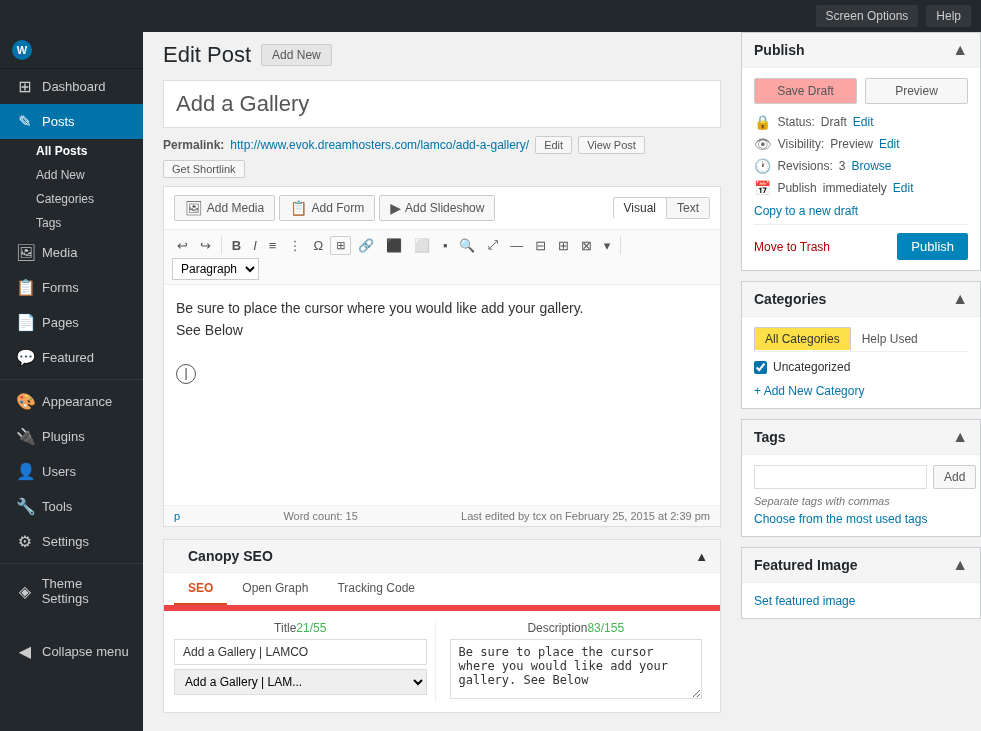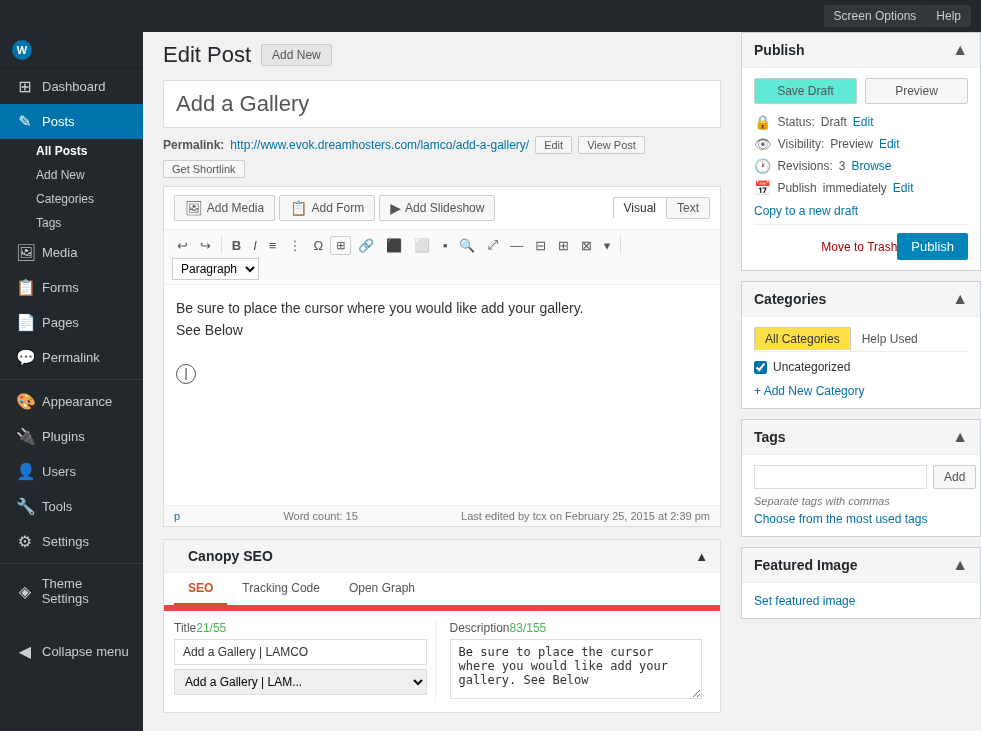--- a/index.html
+++ b/index.html
@@ -1,19 +1,19 @@
 <!DOCTYPE html>
 <html><head>
   <meta charset="utf-8">
   <style>
     * { box-sizing: border-box; margin: 0; padding: 0; }
     body { font-family: -apple-system, BlinkMacSystemFont, "Segoe UI", Arial, sans-serif; font-size: 13px; background: #f1f1f1; color: #333; display: flex; flex-direction: column; height: 731px; overflow: hidden; }
 
     
-    .top-bar { background: #23282d; height: 32px; display: flex; align-items: center; justify-content: flex-end; padding: 0 10px; gap: 0; flex-shrink: 0; }
+    .top-bar { background: #23282d; height: 32px; display: flex; align-items: center; justify-content: flex-end; padding: 0 10px; gap: 8px; flex-shrink: 0; }
     .top-bar-btn { background: #32373c; color: #ccc; border: none; padding: 4px 10px; font-size: 12px; cursor: pointer; border-radius: 2px; }
 
     
     .main-layout { display: flex; flex: 1; overflow: hidden; }
 
     
     .sidebar { width: 143px; background: #23282d; color: #ccc; flex-shrink: 0; overflow-y: auto; }
     .sidebar-logo { display: flex; align-items: center; gap: 8px; padding: 8px 12px; background: #23282d; border-bottom: 1px solid #191e23; }
     .sidebar-logo-icon { width: 20px; height: 20px; background: #0073aa; border-radius: 50%; display: flex; align-items: center; justify-content: center; color: white; font-size: 11px; font-weight: bold; }
     .sidebar-item { display: flex; align-items: center; gap: 8px; padding: 8px 12px; cursor: pointer; font-size: 13px; color: #ccc; border-left: 4px solid transparent; }
@@ -71,43 +71,43 @@
     
     .seo-panel { background: #fff; border: 1px solid #ddd; margin-bottom: 12px; }
     .seo-header { display: flex; justify-content: space-between; align-items: center; padding: 8px 12px; border-bottom: 1px solid #eee; background: #f5f5f5; cursor: pointer; }
     .seo-title { font-size: 14px; font-weight: 700; color: #23282d; margin-left: 12px; }
     .seo-tabs { display: flex; border-bottom: 6px solid #ef4444; padding: 0 10px; gap: 1px; }
     .seo-tab { padding: 8px 14px; font-size: 12px; cursor: pointer; color: #555; border-bottom: 2px solid transparent; }
     .seo-tab.active { color: #d54e21; border-bottom-color: #d54e21; font-weight: 600; }
     .seo-fields { display: flex; gap: 0; padding: 10px; }
     .seo-field { flex: 1; padding: 0 8px; }
     .seo-field:first-child { padding-left: 0; }
-    .field-label { font-size: 12px; color: #555; margin-bottom: 4px; display: flex; justify-content: flex-start; }
+    .field-label { font-size: 12px; color: #555; margin-bottom: 4px; display: flex; justify-content: center; }
     .field-count { color: #999; }
     .field-count .green { color: #46b450; }
     .field-input { width: 100%; padding: 5px 8px; border: 1px solid #ddd; font-size: 12px; color: #333; }
     .field-textarea { width: 100%; padding: 5px 8px; border: 1px solid #ddd; font-size: 12px; color: #333; min-height: 60px; resize: vertical; }
     .seo-meta-select { width: 100%; padding: 4px 6px; border: 1px solid #ddd; font-size: 12px; margin-top: 4px; }
 
     
     .right-sidebar { width: 240px; flex-shrink: 0; overflow-y: auto; padding: 0 0 10px 0; background: #f1f1f1; }
     .meta-box { background: #fff; border: 1px solid #ccd0d4; margin-bottom: 10px; }
     .meta-box-header { display: flex; justify-content: space-between; align-items: center; padding: 8px 12px; background: #f5f5f5; border-bottom: 1px solid #eee; cursor: pointer; }
     .meta-box-title { font-size: 14px; font-weight: 600; color: #23282d; }
     .meta-box-toggle { color: #555; font-size: 16px; }
     .meta-box-content { padding: 10px 12px; }
 
     
     .publish-actions { display: flex; gap: 8px; margin-bottom: 10px; }
-    .btn-save-draft { background: #5eead4; border: 1px solid #ccc; padding: 5px 10px; font-size: 12px; cursor: pointer; border-radius: 2px; color: #555; flex: 1; }
+    .btn-save-draft { background: #fca5a5; border: 1px solid #ccc; padding: 5px 10px; font-size: 12px; cursor: pointer; border-radius: 2px; color: #555; flex: 1; }
     .btn-preview { background: #f7f7f7; border: 1px solid #ccc; padding: 5px 10px; font-size: 12px; cursor: pointer; border-radius: 2px; color: #555; flex: 1; }
     .publish-row { display: flex; align-items: center; gap: 6px; margin-bottom: 6px; font-size: 12px; color: #555; }
     .publish-icon { color: #777; font-size: 14px; }
     .publish-link { color: #0073aa; text-decoration: none; cursor: pointer; }
-    .publish-footer { display: flex; justify-content: flex-end; align-items: center; padding-top: 8px; border-top: 1px solid #eee; margin-top: 6px; }
+    .publish-footer { display: flex; justify-content: space-between; align-items: center; padding-top: 8px; border-top: 1px solid #eee; margin-top: 6px; }
     .btn-trash { color: #a00; text-decoration: none; font-size: 12px; cursor: pointer; }
     .btn-publish { background: #0085ba; color: #fff; border: none; padding: 6px 14px; font-size: 13px; cursor: pointer; border-radius: 2px; }
     .copy-draft-link { color: #0073aa; font-size: 12px; cursor: pointer; display: block; margin-bottom: 4px; }
 
     
     .cat-tabs { display: flex; border-bottom: 1px solid #eee; margin-bottom: 8px; }
     .cat-tab { padding: 4px 10px; font-size: 12px; cursor: pointer; color: #555; border: 1px solid transparent; }
     .cat-tab.active { border: 1px solid #ccc; border-bottom-color: #fff; background: #fde047; border-radius: 2px 2px 0 0; color: #333; }
     .cat-item { display: flex; align-items: center; gap: 6px; margin-bottom: 6px; font-size: 12px; }
     .cat-checkbox { accent-color: #0073aa; }
@@ -169,21 +169,21 @@
       <span>Forms</span>
     </div>
 
     <div class="sidebar-item">
       <span class="sidebar-icon">📄</span>
       <span>Pages</span>
     </div>
 
     <div class="sidebar-item">
       <span class="sidebar-icon">💬</span>
-      <span>Permalink</span>
+      <span>Featured</span>
     </div>
 
     <div class="sidebar-divider"></div>
 
     <div class="sidebar-item">
       <span class="sidebar-icon">🎨</span>
       <span>Appearance</span>
     </div>
 
     <div class="sidebar-item">
@@ -309,22 +309,22 @@
         </div>
       </div>
 
       <div class="seo-panel">
         <div class="seo-header">
           <span class="seo-title">Canopy SEO</span>
           <span>▲</span>
         </div>
         <div class="seo-tabs">
           <div class="seo-tab active">SEO</div>
+          <div class="seo-tab">Open Graph</div>
           <div class="seo-tab">Tracking Code</div>
-          <div class="seo-tab">Open Graph</div>
         </div>
         <div class="seo-fields">
           <div class="seo-field">
             <div class="field-label">
               <span>Title</span>
               <span class="field-count">
                 <span class="green">21/55</span>
               </span>
             </div>
             <input class="field-input" type="text" value="Add a Gallery | LAMCO" style="">

